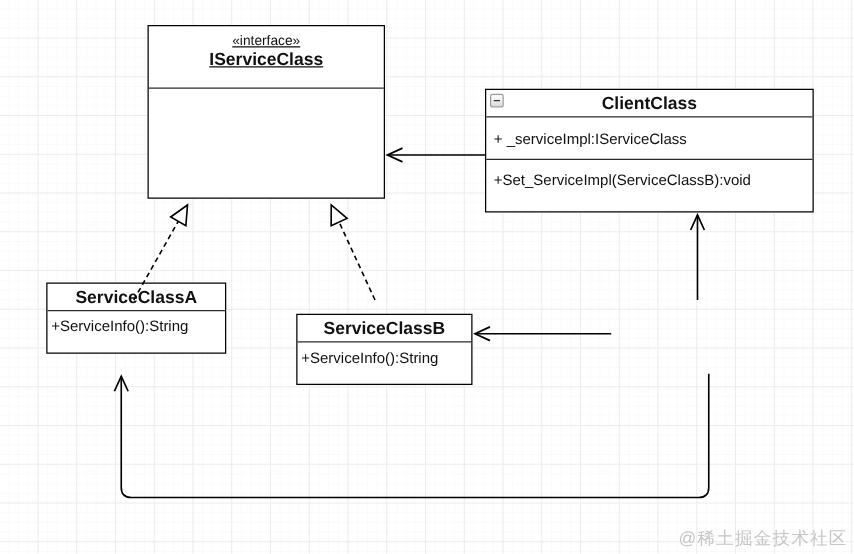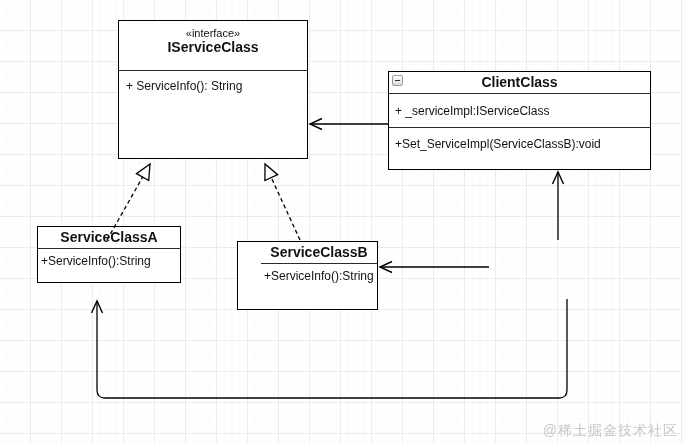--- a/index.html
+++ b/index.html
@@ -44,21 +44,21 @@
   .uml-member {
     font-size: 12px;
     color: #111111;
     white-space: nowrap;
   }
   .sep {
     border-top: 1px solid #2b2b2b;
     width: 100%;
   }
   
-  #box-iservice { left: 118px; top: 20px; width: 190px; height: 139px; }
+  #box-iservice { left: 118px; top: 20px; width: 190px; height: 139px; text-decoration: underline; }
   #box-iservice .head { height: 49px; padding-top: 6px; box-sizing: border-box; }
   #box-iservice .body { padding: 8px 0 0 7px; }
   
   #box-client { left: 388px; top: 71px; width: 263px; height: 99px; }
   #box-client .head { position: relative; height: 21px; line-height: 21px; }
   #box-client .attrs { height: 33px; display: flex; align-items: center; padding-left: 6px; box-sizing: border-box; text-align: center; }
   #box-client .methods { padding: 9px 0 0 6px; box-sizing: border-box; }
   .collapse-icon {
     position: absolute;
     left: 3px; top: 3px;
@@ -70,21 +70,21 @@
   }
   .collapse-icon::after {
     content: "";
     position: absolute;
     left: 2px; top: 4px;
     width: 5px; height: 1px;
     background: #333333;
   }
   
   #box-service-a { left: 37px;  top: 226px; width: 144px; height: 57px; }
-  #box-service-b { left: 237px; top: 241px; width: 141px; height: 69px; padding-left: 23px; }
+  #box-service-b { left: 237px; top: 251px; width: 141px; height: 57px; }
   .small-head { height: 21px; line-height: 21px; }
   .small-body { padding: 5px 0 0 3px; }
   
   #box-context { left: 489px; top: 240px; width: 141px; height: 59px; }
   #box-context .head { height: 22px; line-height: 22px; }
   
   #arrows {
     position: absolute;
     left: 0; top: 0;
     width: 683px; height: 443px;
@@ -106,23 +106,20 @@
 <body>
 
 <div id="canvas">
 
   <div class="uml-box" id="box-iservice">
     <div class="head">
       <div class="uml-stereotype">«interface»</div>
       <div class="uml-title">IServiceClass</div>
     </div>
     <div class="sep"></div>
-    <div class="body">
-      <div class="uml-member">+ ServiceInfo(): String</div>
-    </div>
   </div>
 
   <div class="uml-box" id="box-client">
     <div class="head">
       <span class="collapse-icon"></span>
       <div class="uml-title">ClientClass</div>
     </div>
     <div class="sep"></div>
     <div class="attrs">
       <div class="uml-member">+ _serviceImpl:IServiceClass</div>

